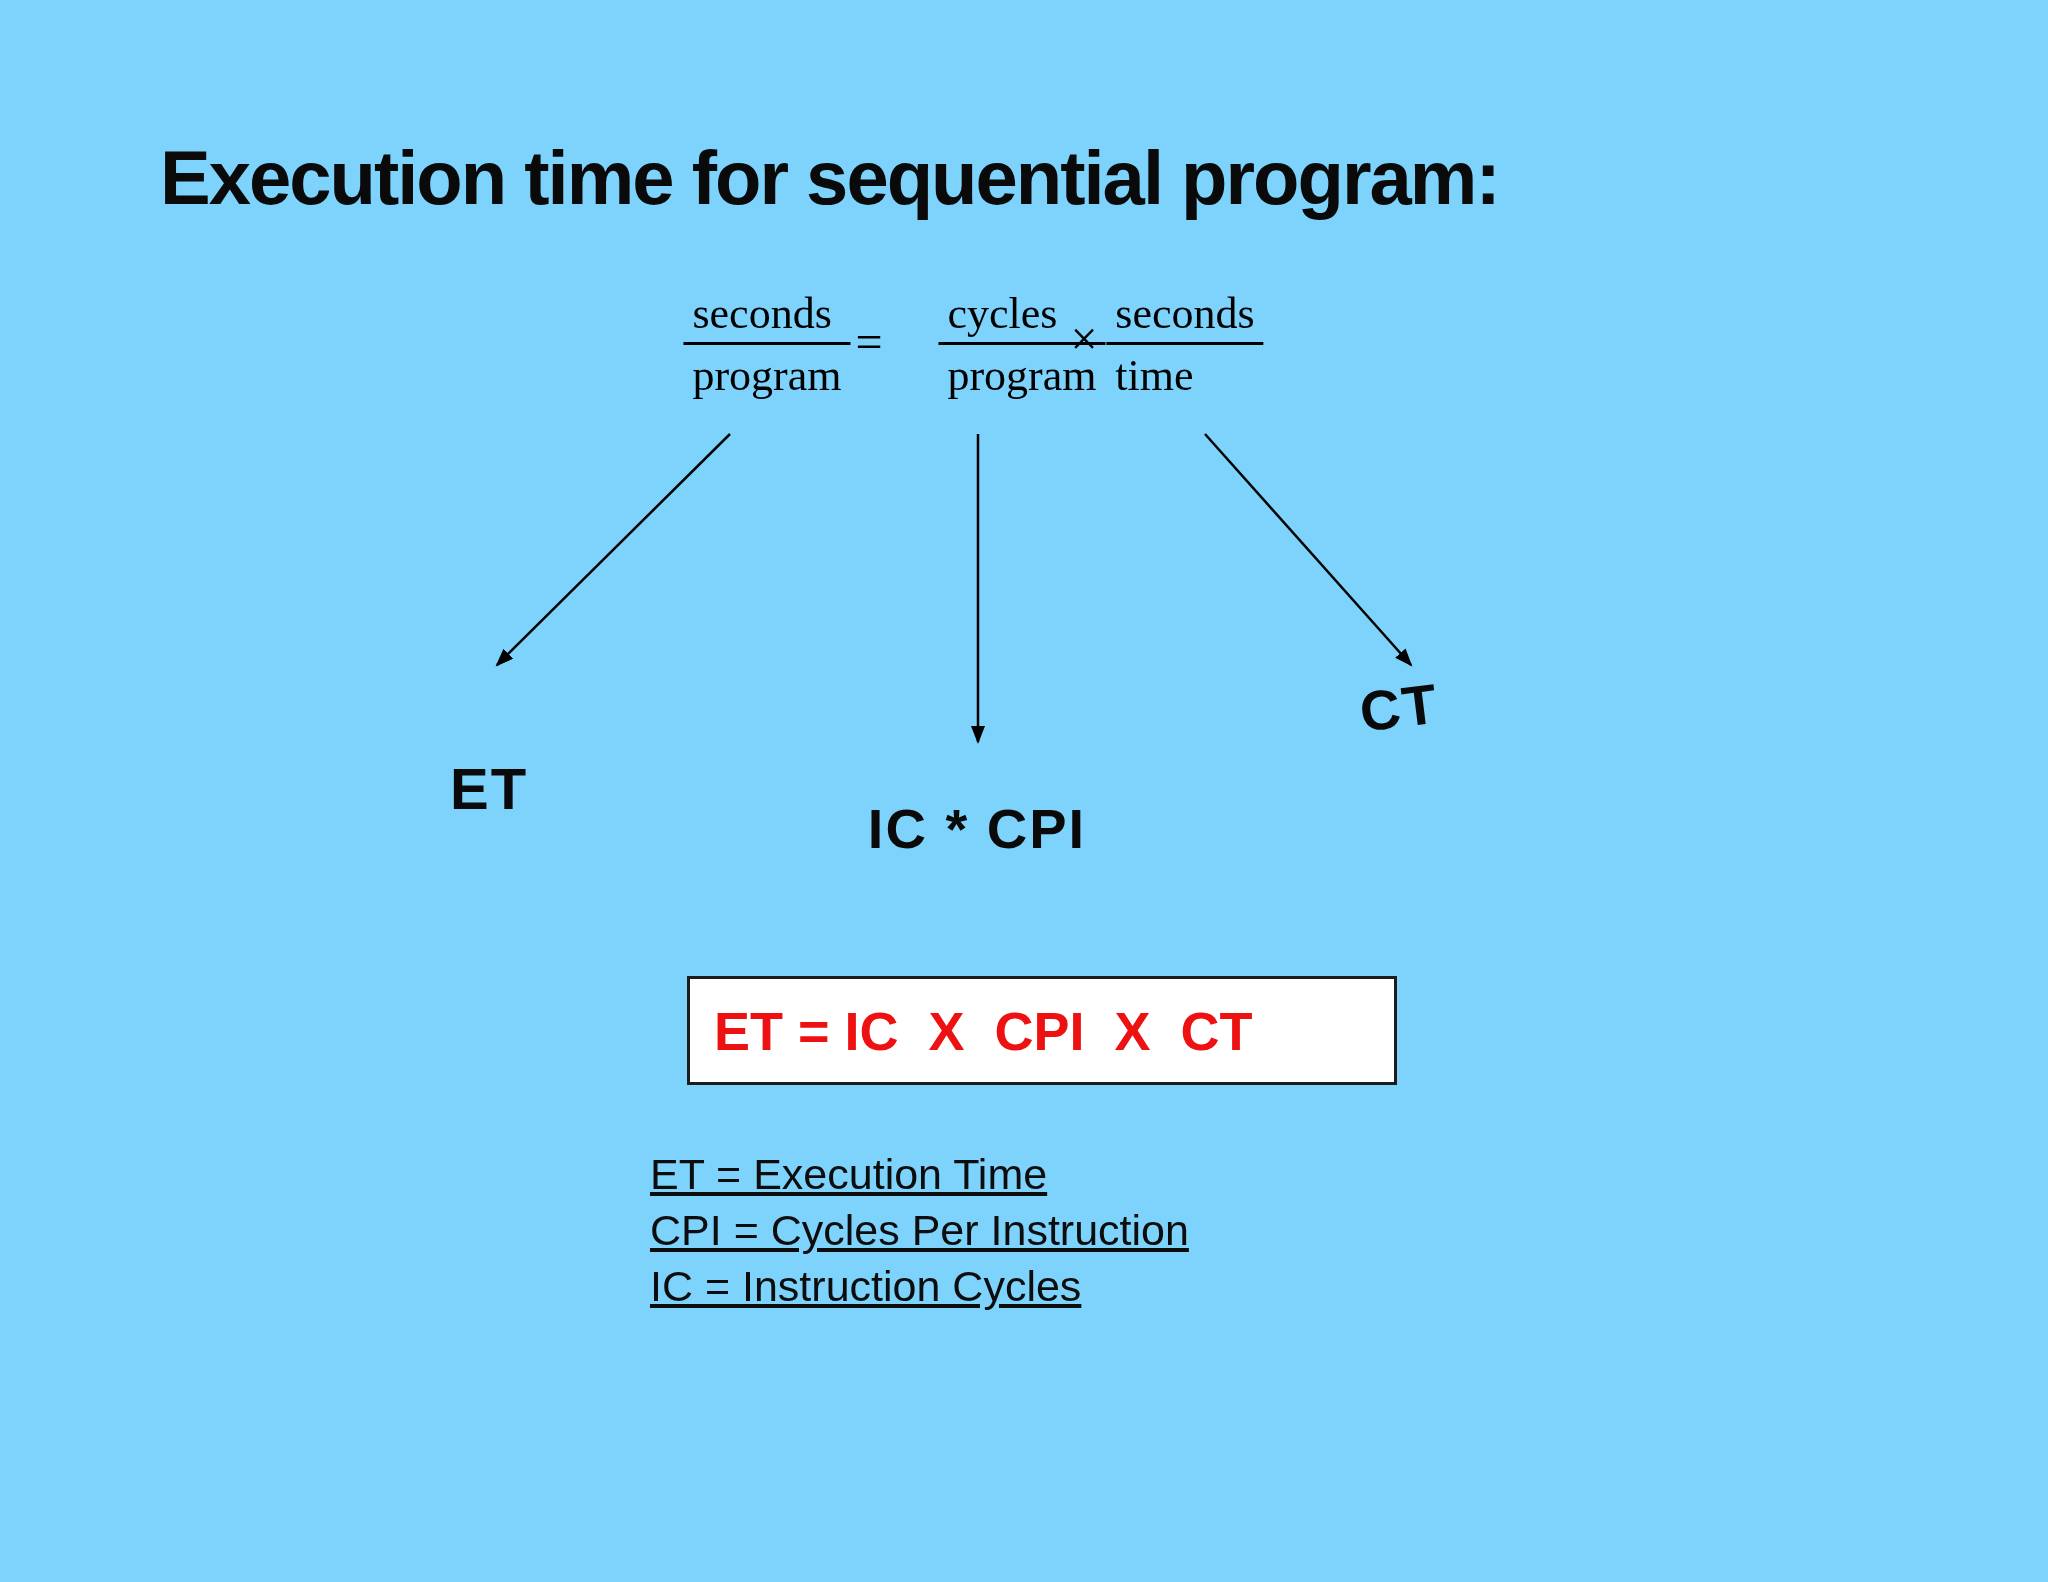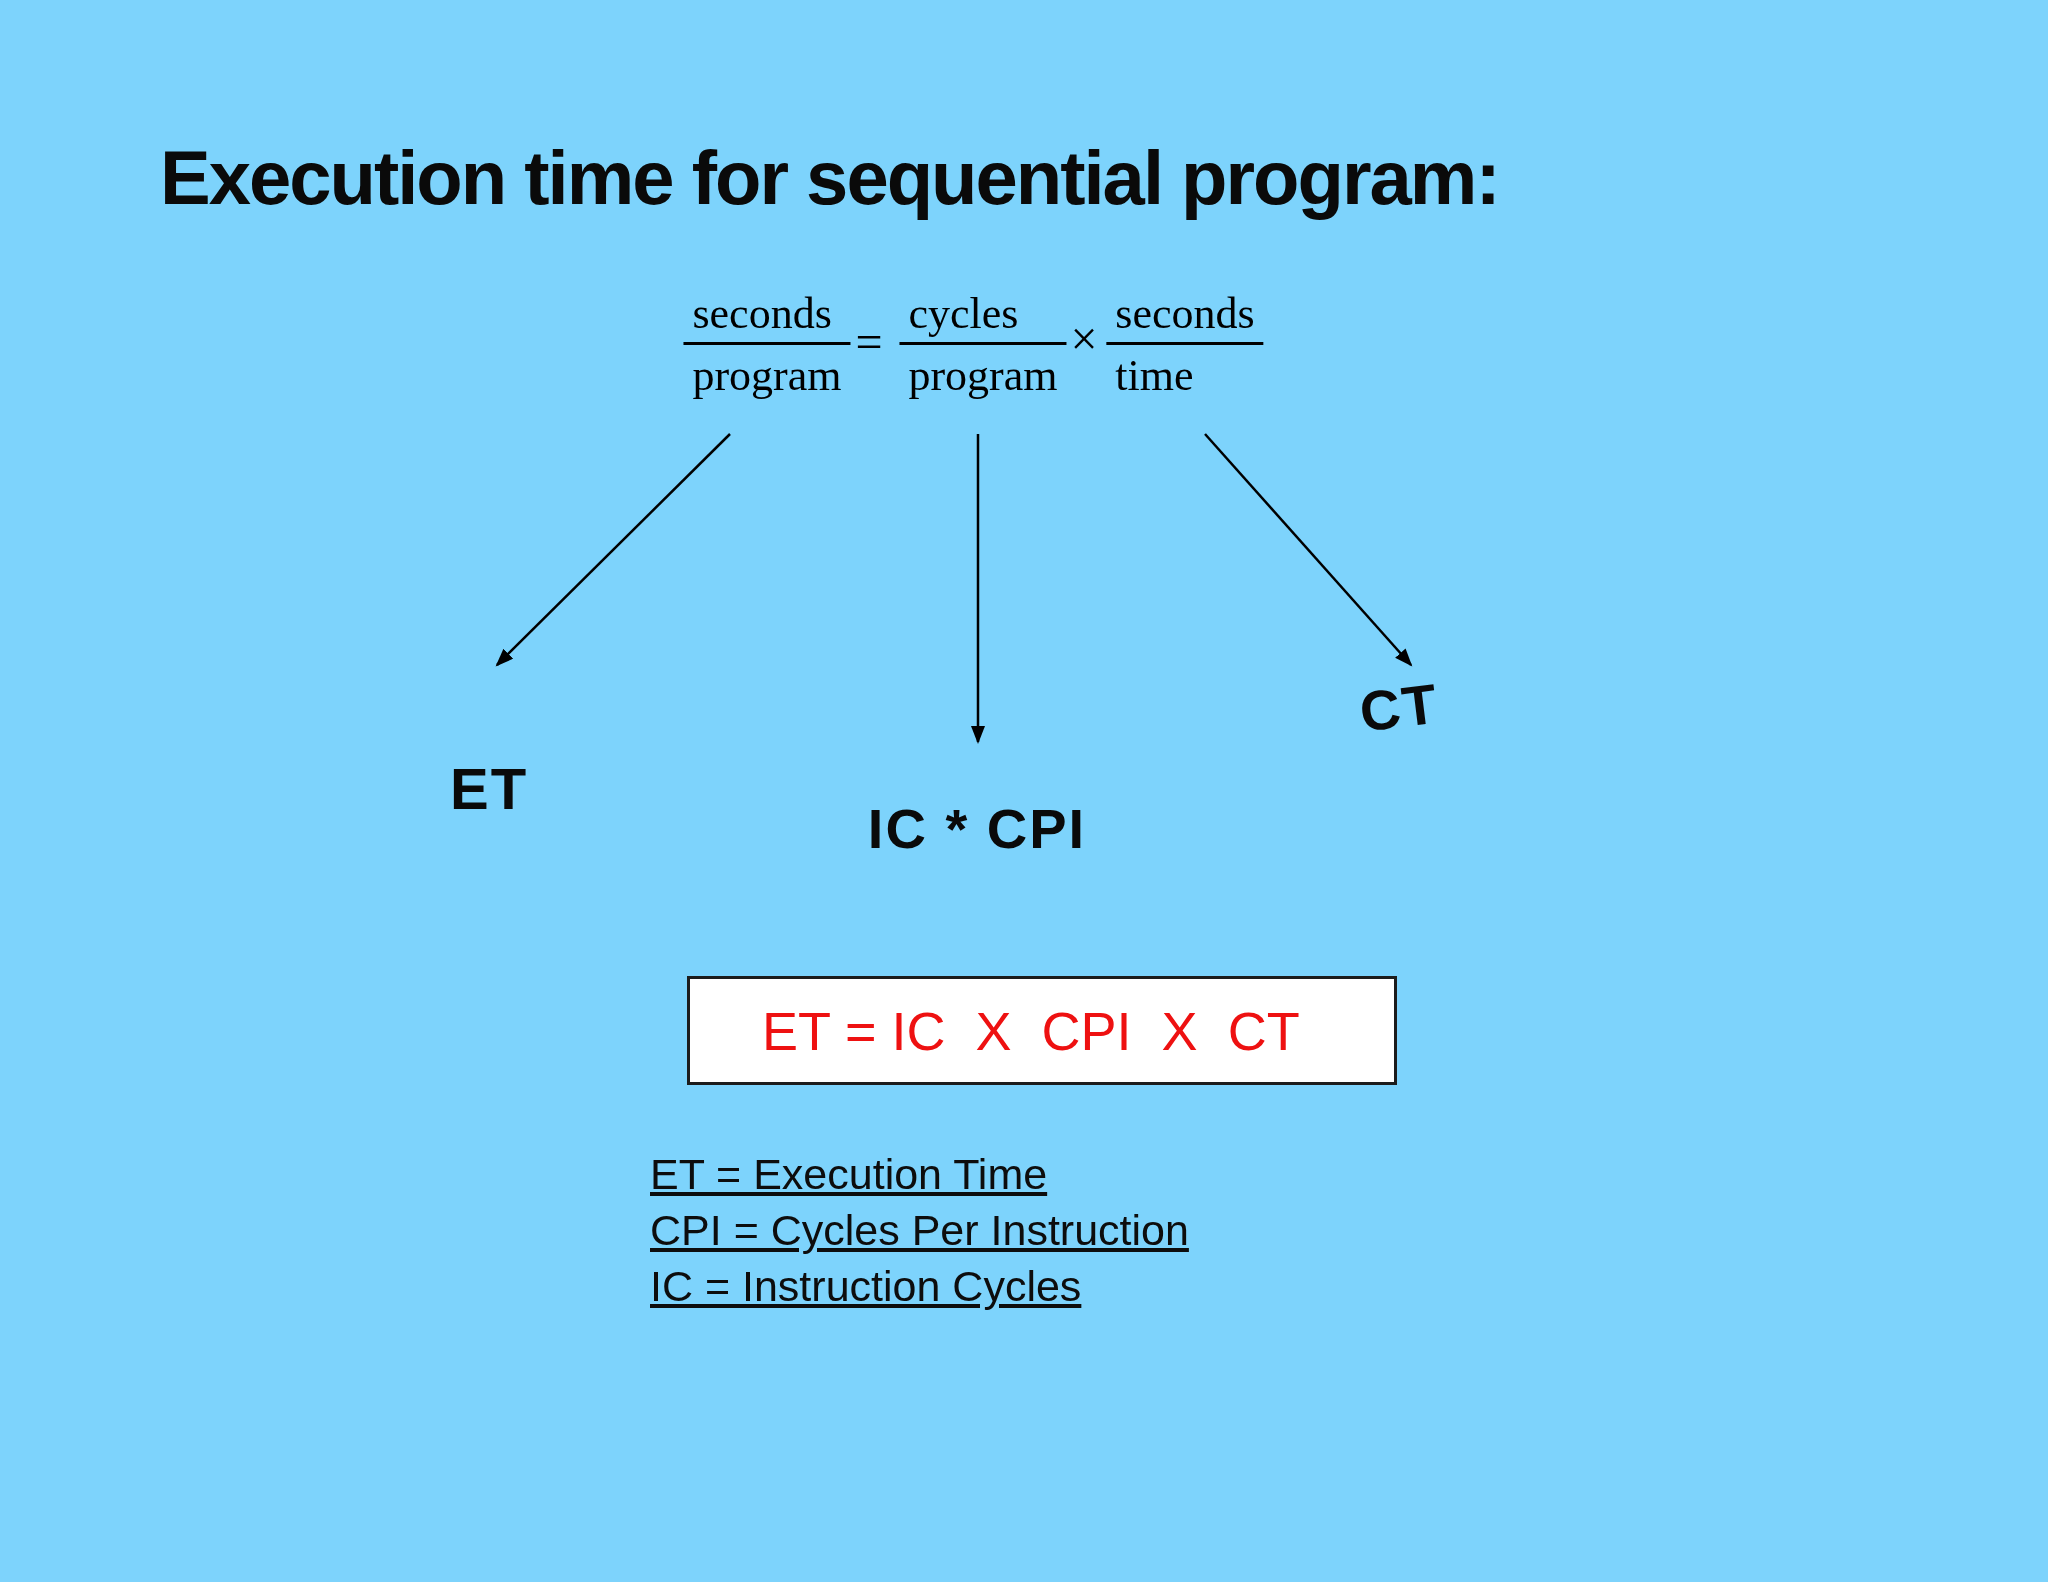--- a/index.html
+++ b/index.html
@@ -82,23 +82,23 @@
     top: 976px;
     width: 710px;
     height: 109px;
     border: 3px solid #1c1c1c;
     box-sizing: border-box;
     display: flex;
     align-items: center;
     background: #ffffff;
   }
   .eq-text {
-    padding-left: 72px;
+    padding-left: 24px;
     font-size: 54px;
-    font-weight: 400;
+    font-weight: 700;
     line-height: 1;
     white-space: pre;   
     letter-spacing: 0px;
   }
 
   
   .legend {
     position: absolute;
     left: 650px;
     top: 1146px;
@@ -117,21 +117,21 @@
   <div class="title">Execution time for sequential program:</div>
 
   <div class="frac" style="left:767px">
     <span>seconds</span>
     <span class="fracbar"></span>
     <span>program</span>
   </div>
 
   <span class="op" style="left:869px; top:318px">=</span>
 
-  <div class="frac" style="left:983px">
+  <div class="frac" style="left:1022px">
     <span>cycles</span>
     <span class="fracbar"></span>
     <span>program</span>
   </div>
 
   <span class="op" style="left:1084px; top:315px">×</span>
 
   <div class="frac" style="left:1185px">
     <span>seconds</span>
     <span class="fracbar"></span>

